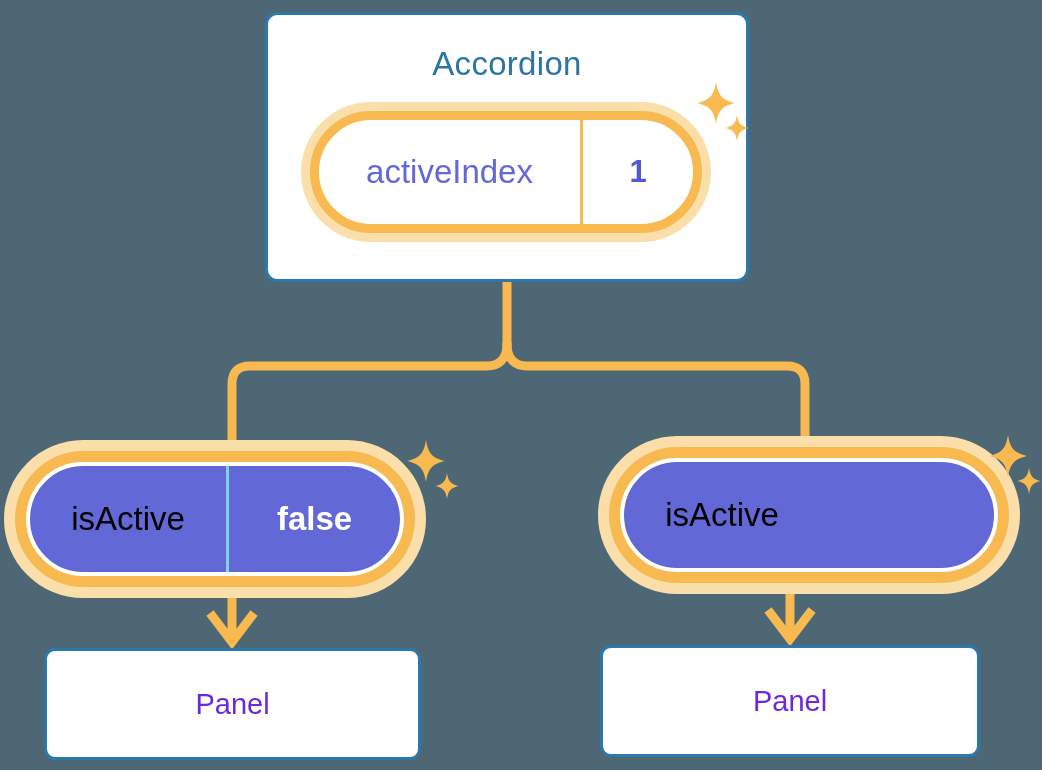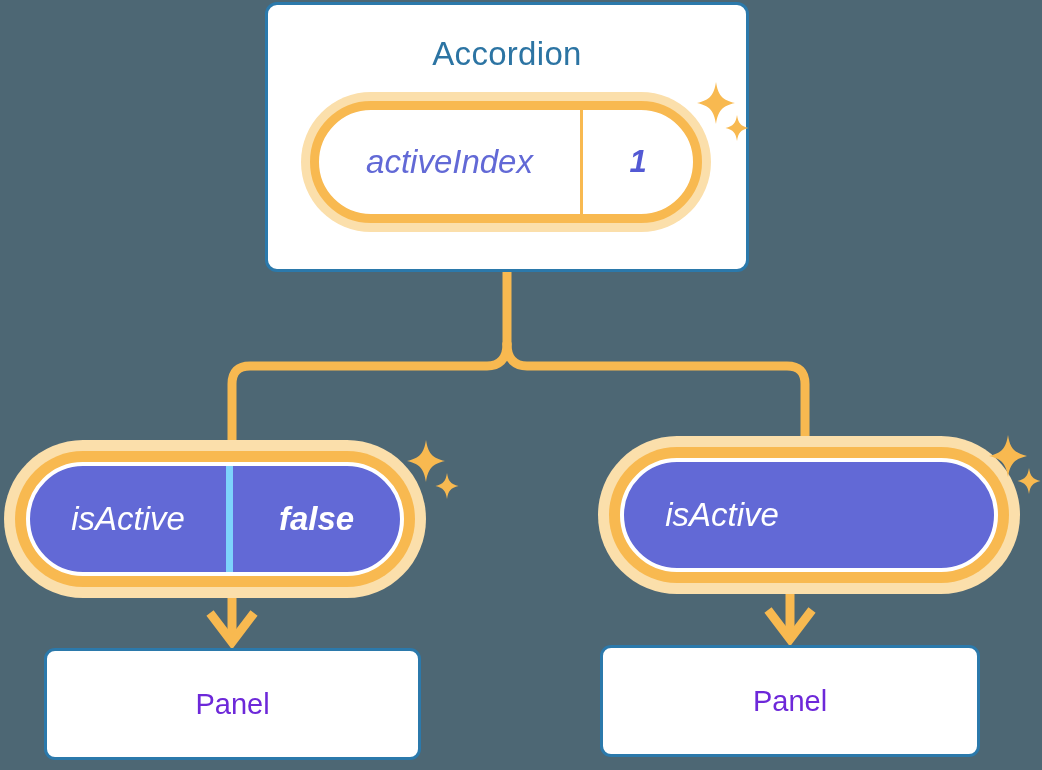--- a/index.html
+++ b/index.html
@@ -34,21 +34,21 @@
   .card {
     position: absolute;
     background: #ffffff;
     border: 3px solid #2b79ab;
     border-radius: 12px;
     box-sizing: border-box;
     z-index: 2;
   }
   #accordion-card {
     left: 265px;
-    top: 2px;
+    top: 12px;
     width: 484px;
     height: 270px;
   }
   .card-title {
     text-align: center;
     color: #2c74a3;
     font-size: 33px;
     letter-spacing: 0.3px;
     margin-top: 30px;
   }
@@ -57,21 +57,20 @@
   .pill-wrap {
     position: absolute;
     z-index: 3;
   }
   .pill {
     position: relative;
     border-radius: 999px;
     box-sizing: border-box;
     display: flex;
     align-items: stretch;
-    font-style: italic;
   }
   
   #accordion-pill-wrap {
     left: 42px;
     top: 96px;
   }
   #accordion-pill {
     width: 392px;
     height: 122px;
     background: #ffffff;
@@ -100,29 +99,29 @@
   
   .pill-purple {
     width: 378px;
     height: 114px;
     background: #6269d6;
     border: 4px solid #ffffff;
     box-shadow: 0 0 0 11px #f8b950, 0 0 0 22px #fbdfab;
   }
   .pill-purple .pill-key {
     width: 196px;
-    color: #ffffff;
+    color: #000000;
     font-size: 33px;
   }
   .pill-purple .pill-val {
     flex: 1;
     color: #ffffff;
     font-size: 33px;
     font-weight: bold;
-    border-left: 7px solid #7dd3fc;
+    border-left: 3px solid #7dd3fc;
   }
   #pill-left-wrap  { left: 26px;  top: 462px; }
   #pill-right-wrap { left: 620px; top: 458px; }
 
   
   .sparkle {
     position: absolute;
     z-index: 4;
     pointer-events: none;
   }

